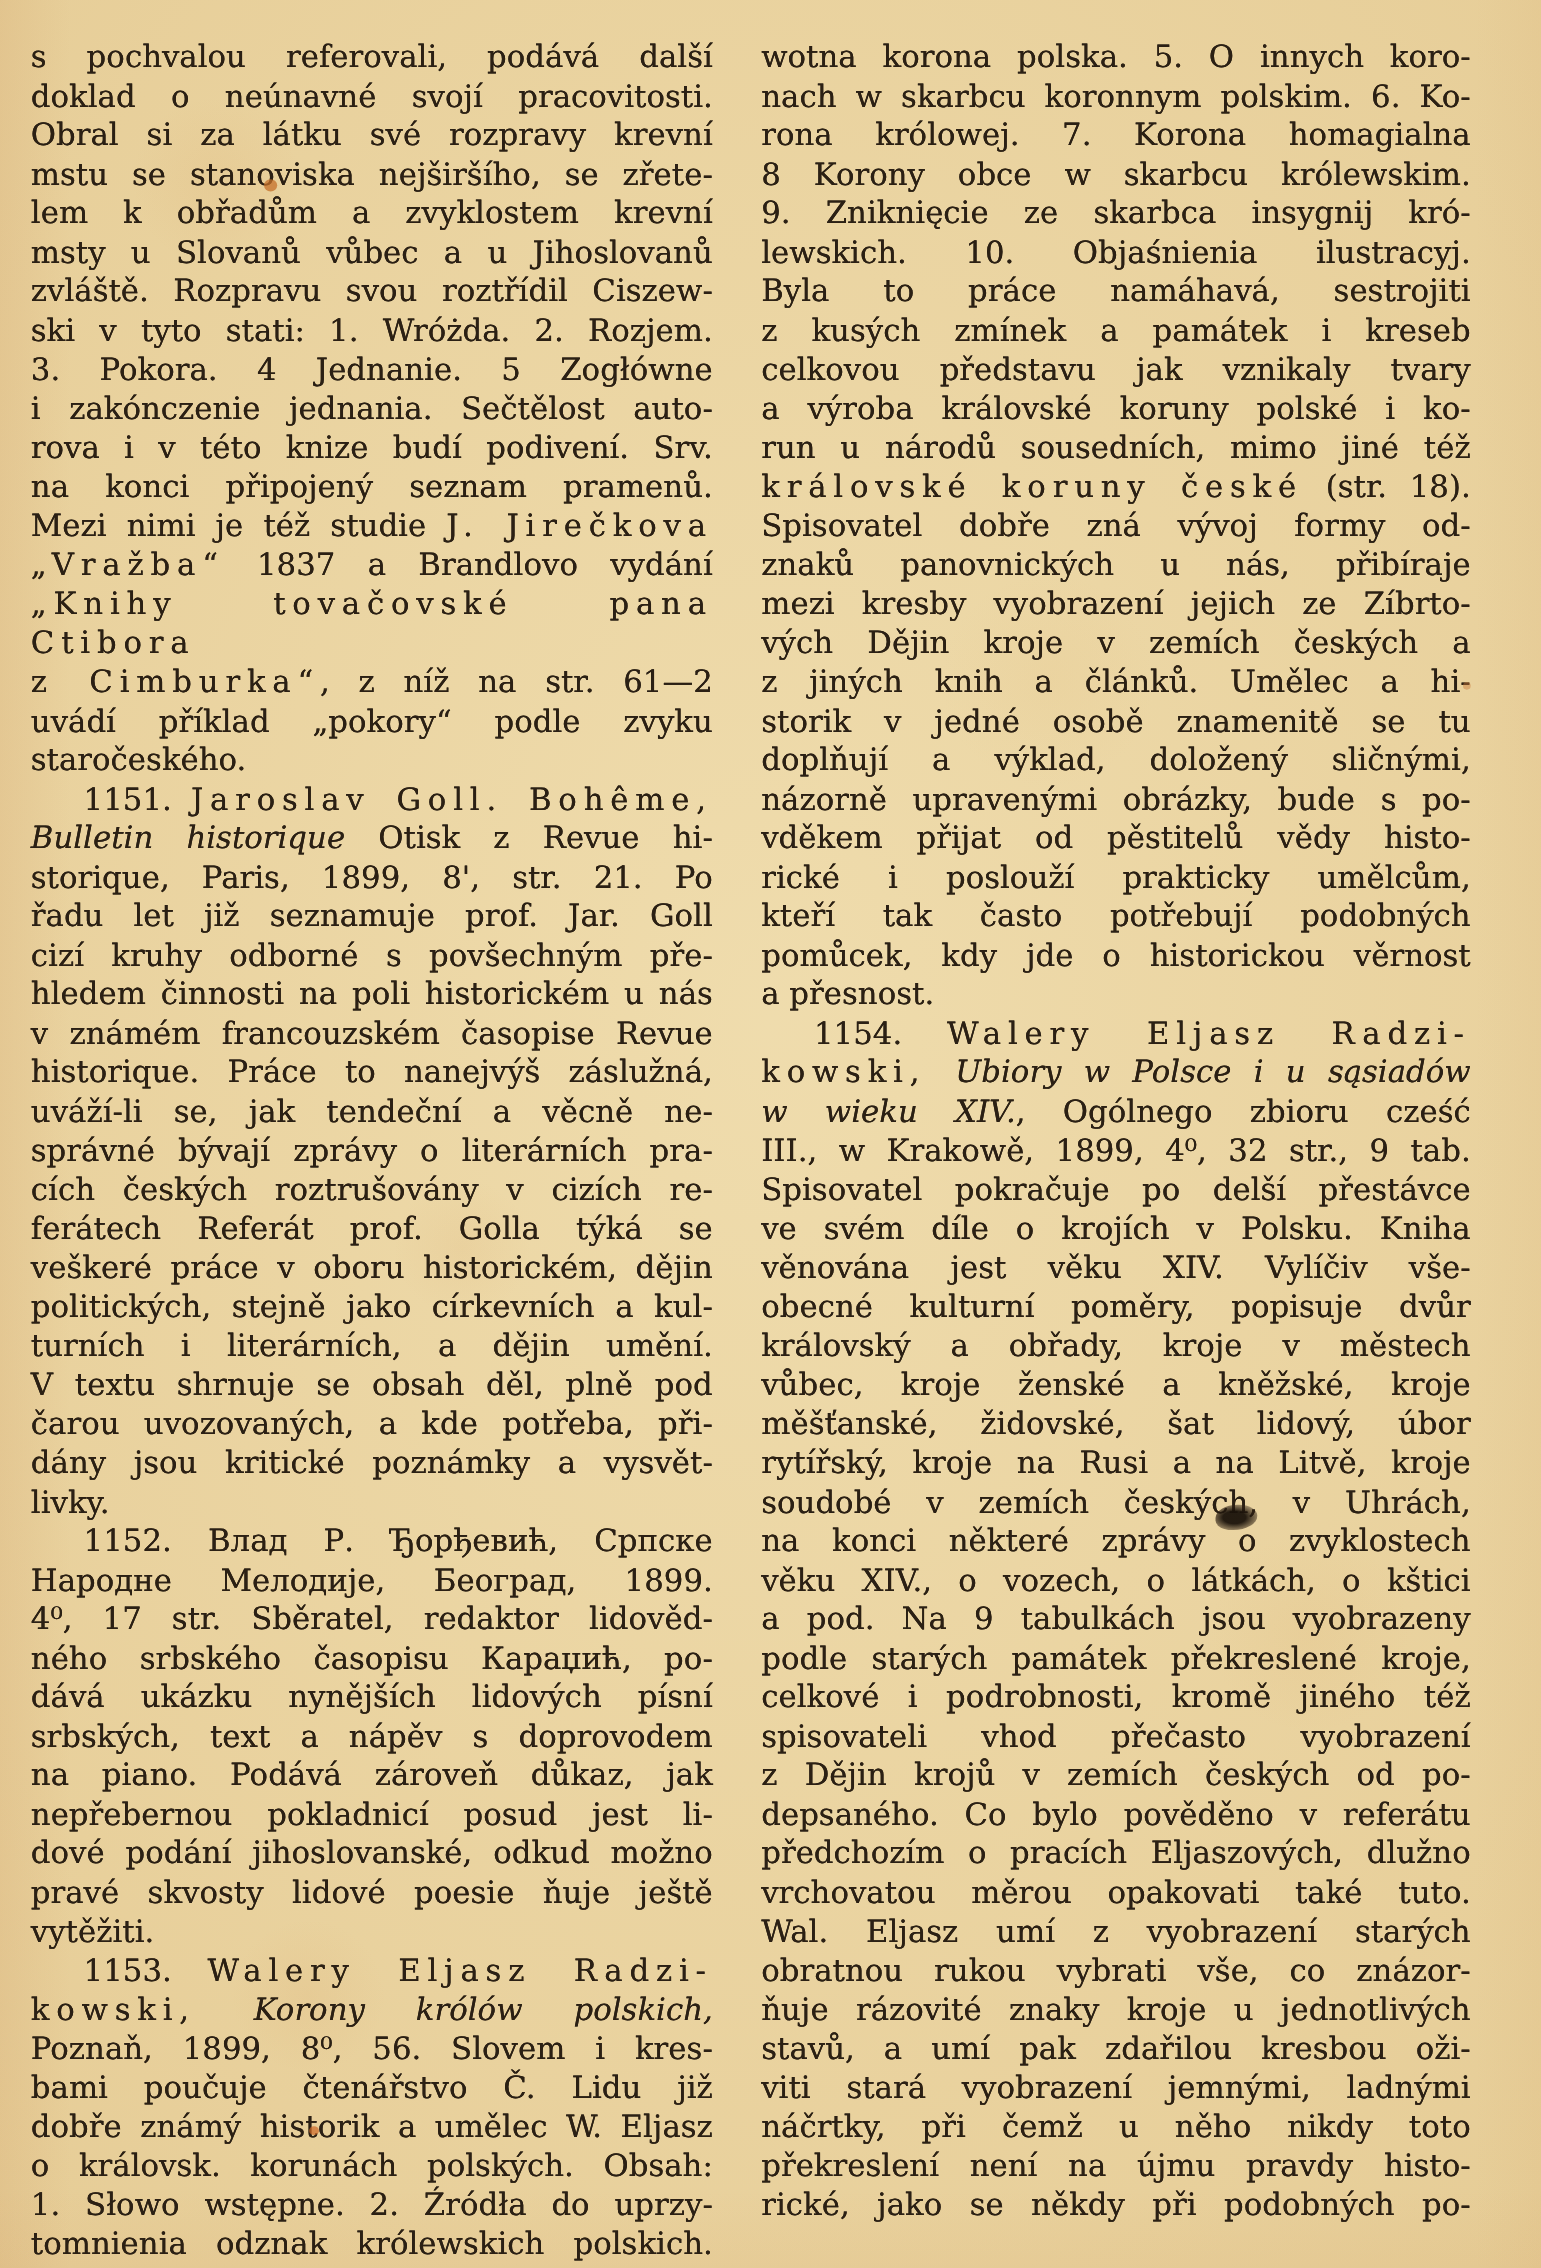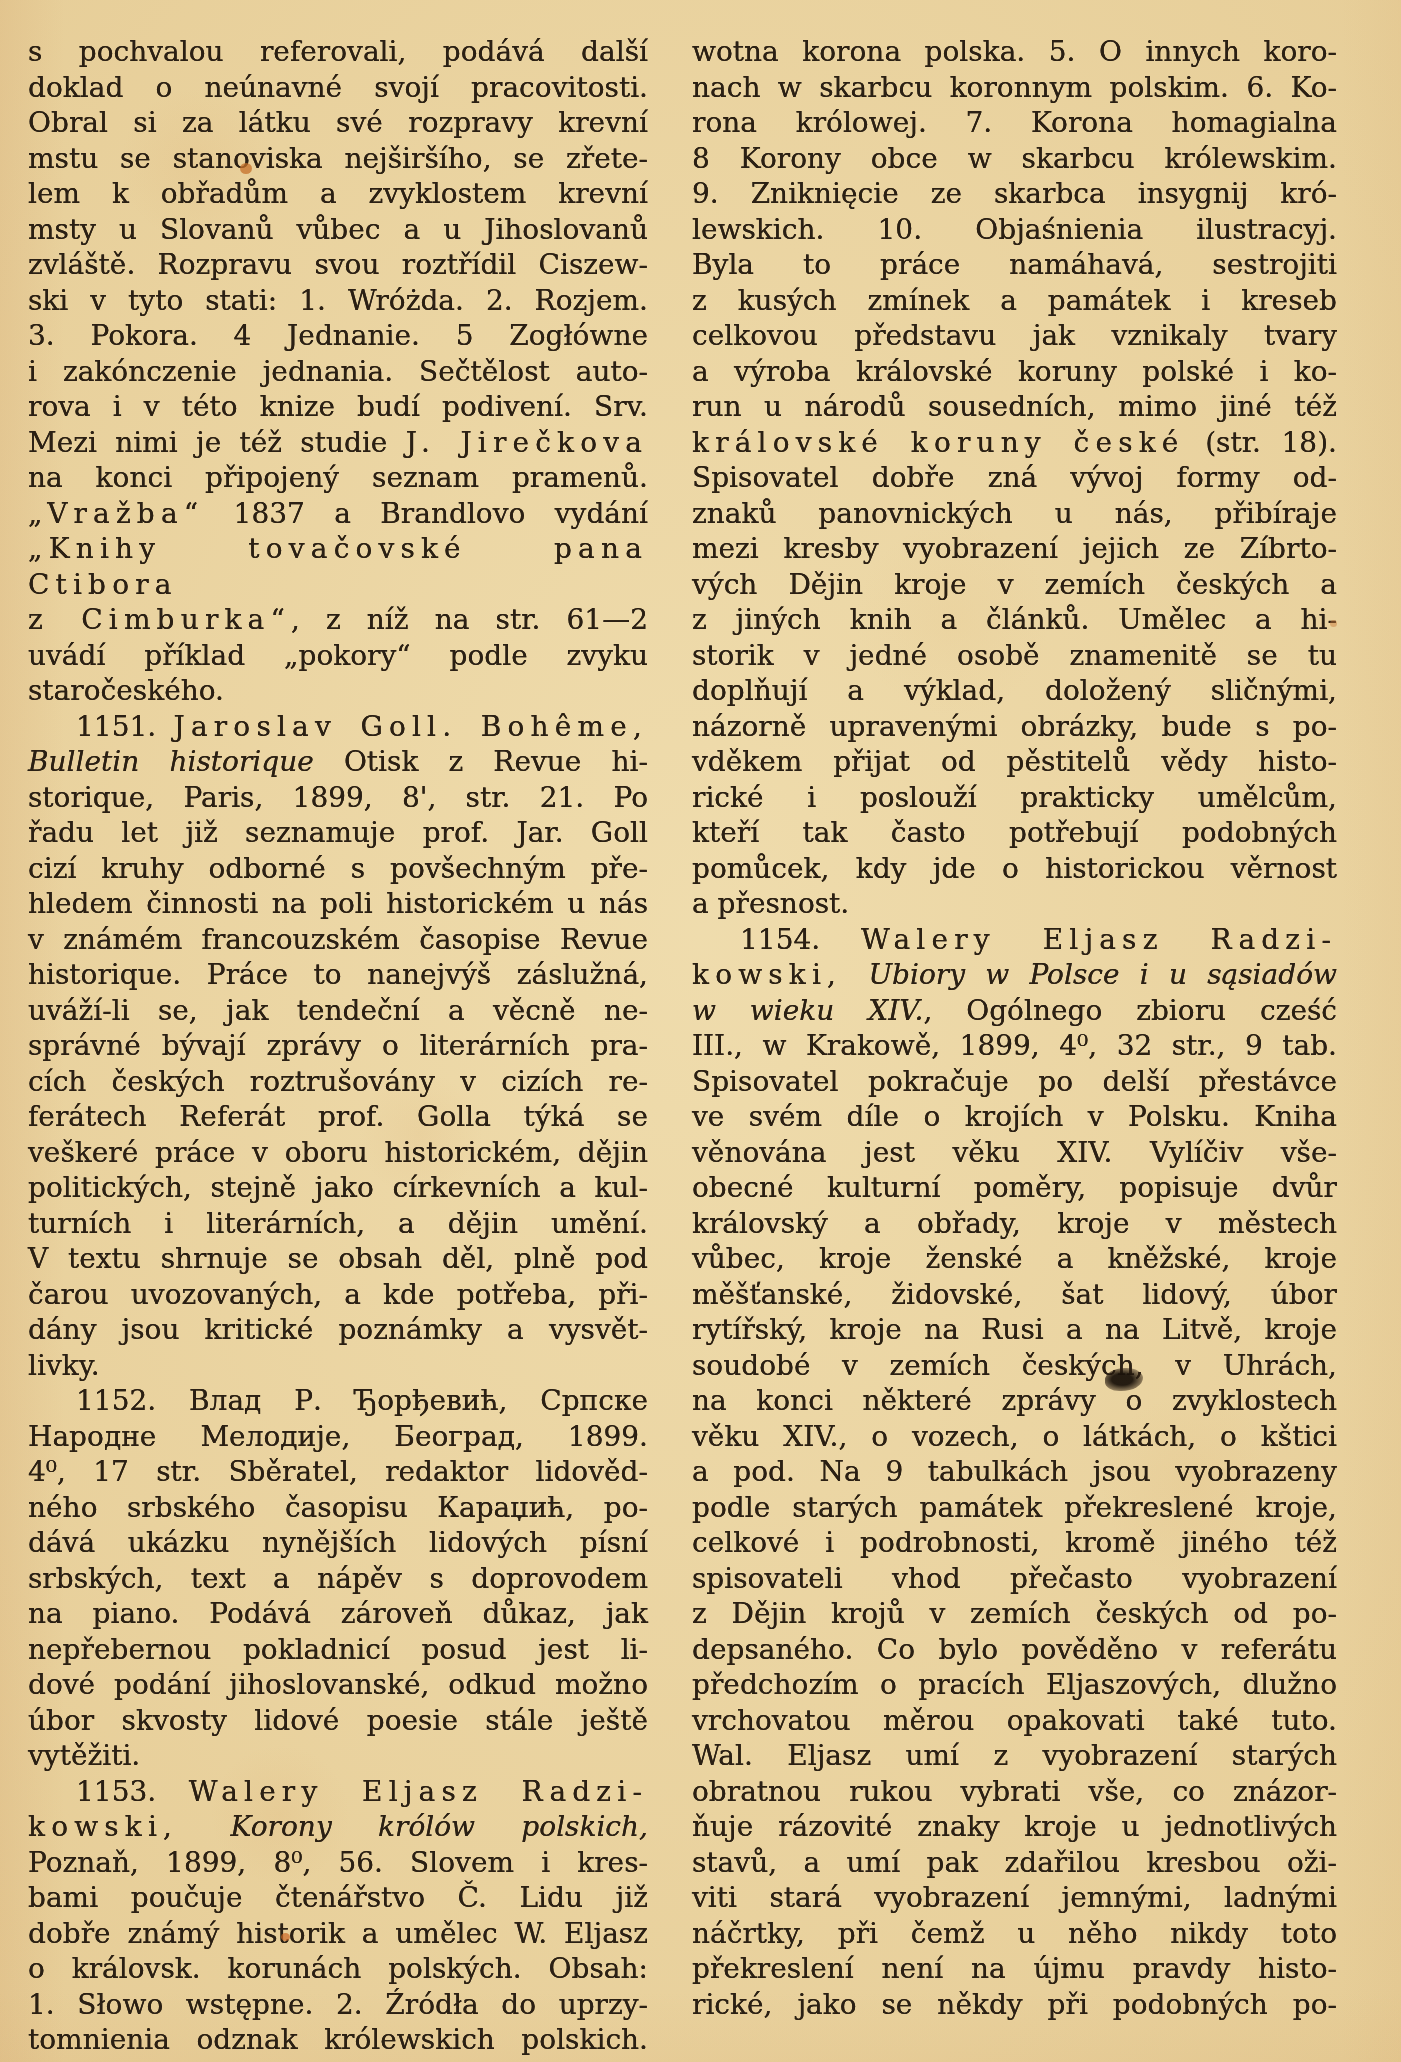--- a/index.html
+++ b/index.html
@@ -74,22 +74,22 @@
         <div class="line"><span class="run">doklad o neúnavné svojí pracovitosti.</span></div>
         <div class="line"><span class="run">Obral si za látku své rozpravy krevní</span></div>
         <div class="line"><span class="run">mstu se stanoviska nejširšího, se zřete-</span></div>
         <div class="line"><span class="run">lem k obřadům a zvyklostem krevní</span></div>
         <div class="line"><span class="run">msty u Slovanů vůbec a u Jihoslovanů</span></div>
         <div class="line"><span class="run">zvláště. Rozpravu svou roztřídil Ciszew-</span></div>
         <div class="line"><span class="run">ski v tyto stati: 1. Wróżda. 2. Rozjem.</span></div>
         <div class="line"><span class="run">3. Pokora. 4 Jednanie. 5 Zogłówne</span></div>
         <div class="line"><span class="run">i zakónczenie jednania. Sečtělost auto-</span></div>
         <div class="line"><span class="run">rova i v této knize budí podivení. Srv.</span></div>
+        <div class="line"><span class="run">na konci připojený seznam pramenů.</span></div>
         <div class="line"><span class="run">Mezi nimi je též studie </span><span class="run-spaced">J. Jirečkova</span></div>
-        <div class="line"><span class="run">na konci připojený seznam pramenů.</span></div>
         <div class="line"><span class="run-spaced">„Vražba“</span><span class="run"> 1837 a Brandlovo vydání</span></div>
         <div class="line"><span class="run-spaced">„Knihy tovačovské pana Ctibora</span></div>
         <div class="line"><span class="run-spaced">z Cimburka“</span><span class="run">, z níž na str. 61—2</span></div>
         <div class="line"><span class="run">uvádí příklad „pokory“ podle zvyku</span></div>
         <div class="line end"><span class="run">staročeského.</span></div>
         <div class="line indent"><span class="run">1151. </span><span class="run-spaced">Jaroslav Goll. Bohême,</span></div>
         <div class="line"><span class="run-italic">Bulletin historique</span><span class="run"> Otisk z Revue hi-</span></div>
         <div class="line"><span class="run">storique, Paris, 1899, 8', str. 21. Po</span></div>
         <div class="line"><span class="run">řadu let již seznamuje prof. Jar. Goll</span></div>
         <div class="line"><span class="run">cizí kruhy odborné s povšechným pře-</span></div>
@@ -109,21 +109,21 @@
         <div class="line end"><span class="run">livky.</span></div>
         <div class="line indent"><span class="run">1152. Влад Р. Ђорђевић, Српске</span></div>
         <div class="line"><span class="run">Народне Мелодије, Београд, 1899.</span></div>
         <div class="line"><span class="run">4⁰, 17 str. Sběratel, redaktor lidověd-</span></div>
         <div class="line"><span class="run">ného srbského časopisu Караџић, po-</span></div>
         <div class="line"><span class="run">dává ukázku nynějších lidových písní</span></div>
         <div class="line"><span class="run">srbských, text a nápěv s doprovodem</span></div>
         <div class="line"><span class="run">na piano. Podává zároveň důkaz, jak</span></div>
         <div class="line"><span class="run">nepřebernou pokladnicí posud jest li-</span></div>
         <div class="line"><span class="run">dové podání jihoslovanské, odkud možno</span></div>
-        <div class="line"><span class="run">úbor skvosty lidové poesie stále ještě</span></div>
+        <div class="line"><span class="run">pravé skvosty lidové poesie ňuje ještě</span></div>
         <div class="line end"><span class="run">vytěžiti.</span></div>
         <div class="line indent"><span class="run">1153. </span><span class="run-spaced">Walery Eljasz Radzi-</span></div>
         <div class="line"><span class="run-spaced">kowski, </span><span class="run-italic">Korony królów polskich,</span></div>
         <div class="line"><span class="run">Poznaň, 1899, 8⁰, 56. Slovem i kres-</span></div>
         <div class="line"><span class="run">bami poučuje čtenářstvo Č. Lidu již</span></div>
         <div class="line"><span class="run">dobře známý historik a umělec W. Eljasz</span></div>
         <div class="line"><span class="run">o královsk. korunách polských. Obsah:</span></div>
         <div class="line"><span class="run">1. Słowo wstępne. 2. Źródła do uprzy-</span></div>
         <div class="line"><span class="run">tomnienia odznak królewskich polskich.</span></div>
         <div class="line"><span class="run">3. O koronach sąsiednich narodów. 4. Pier-</span></div>

